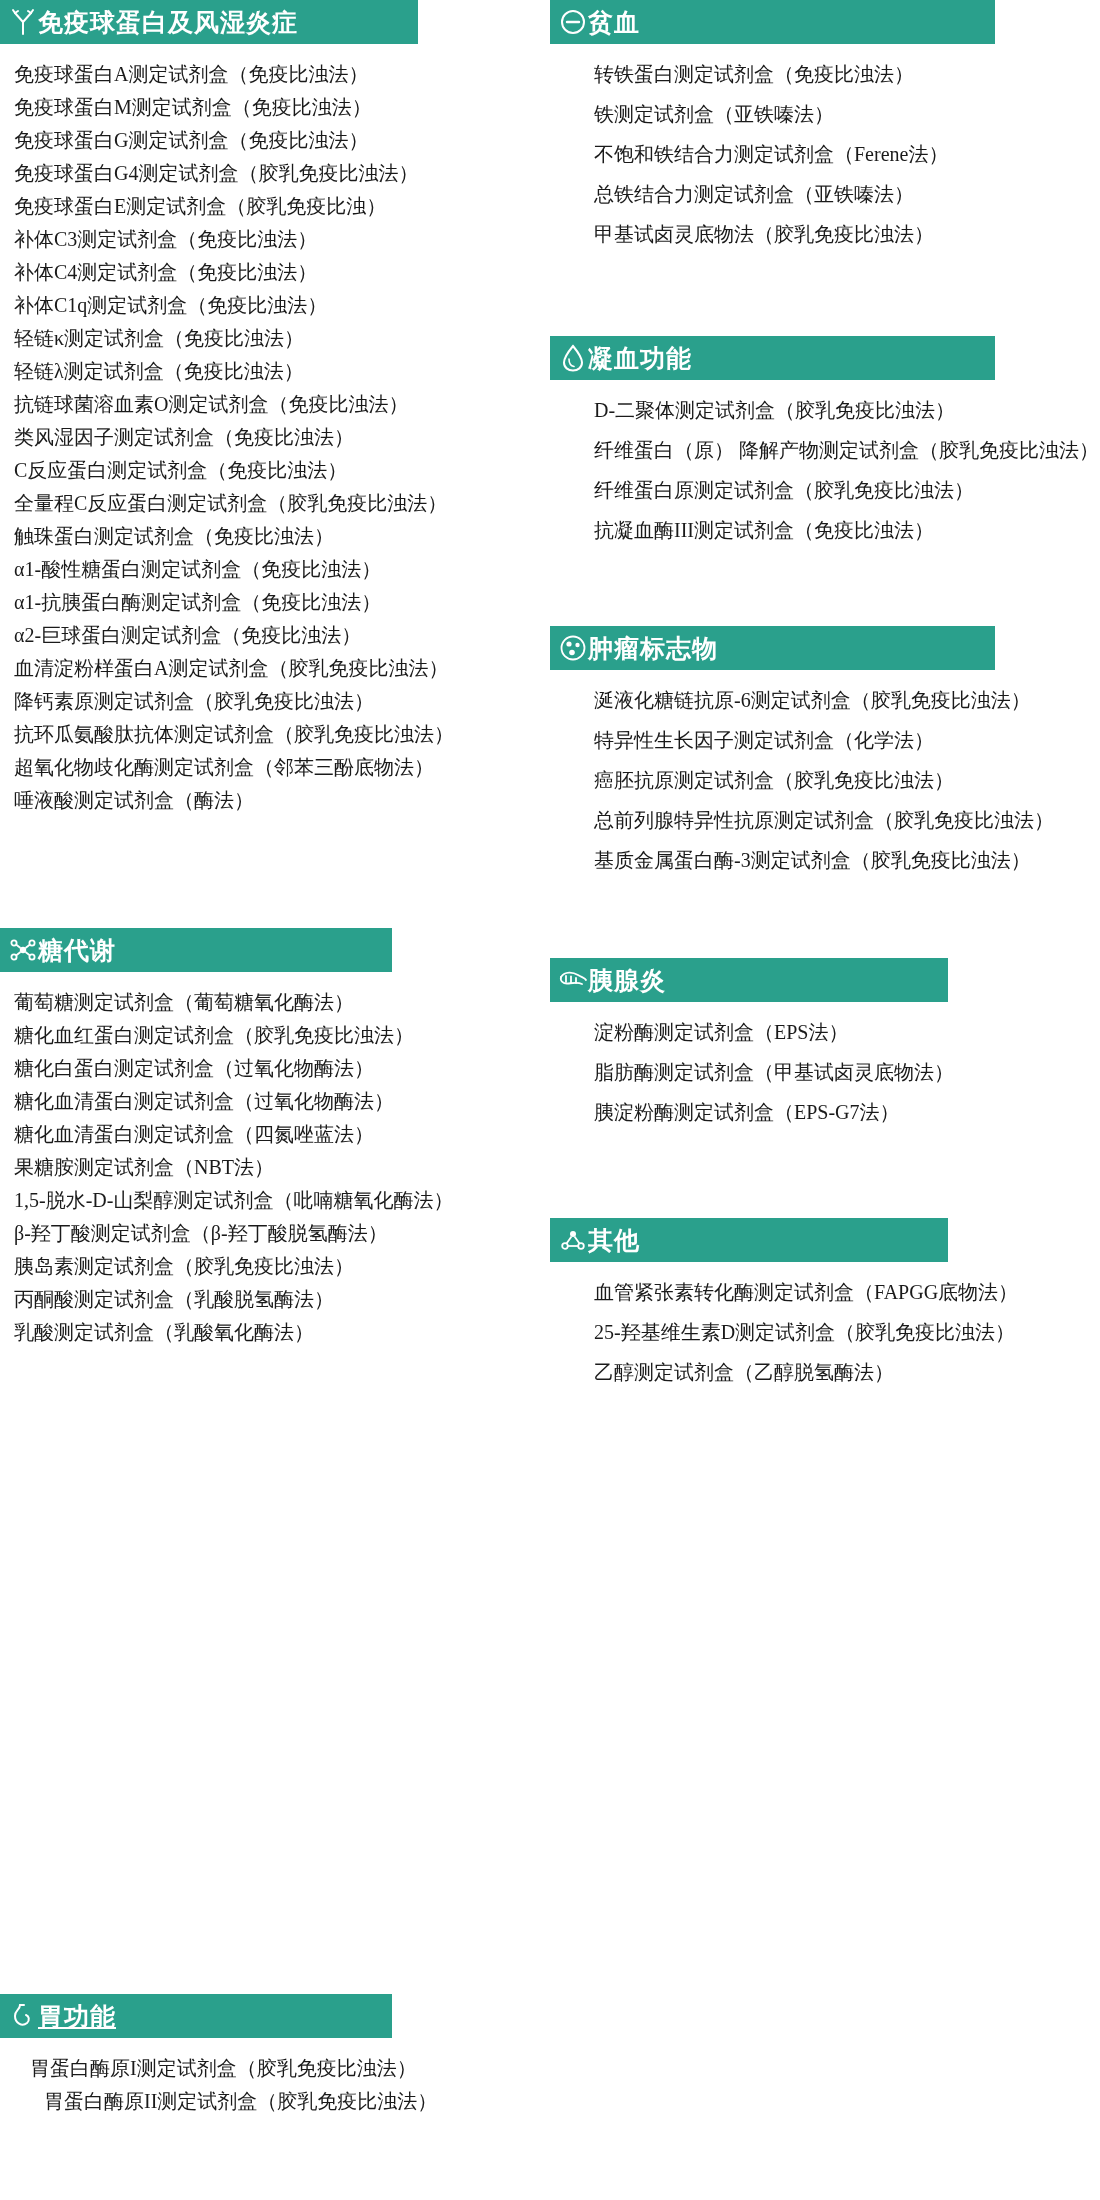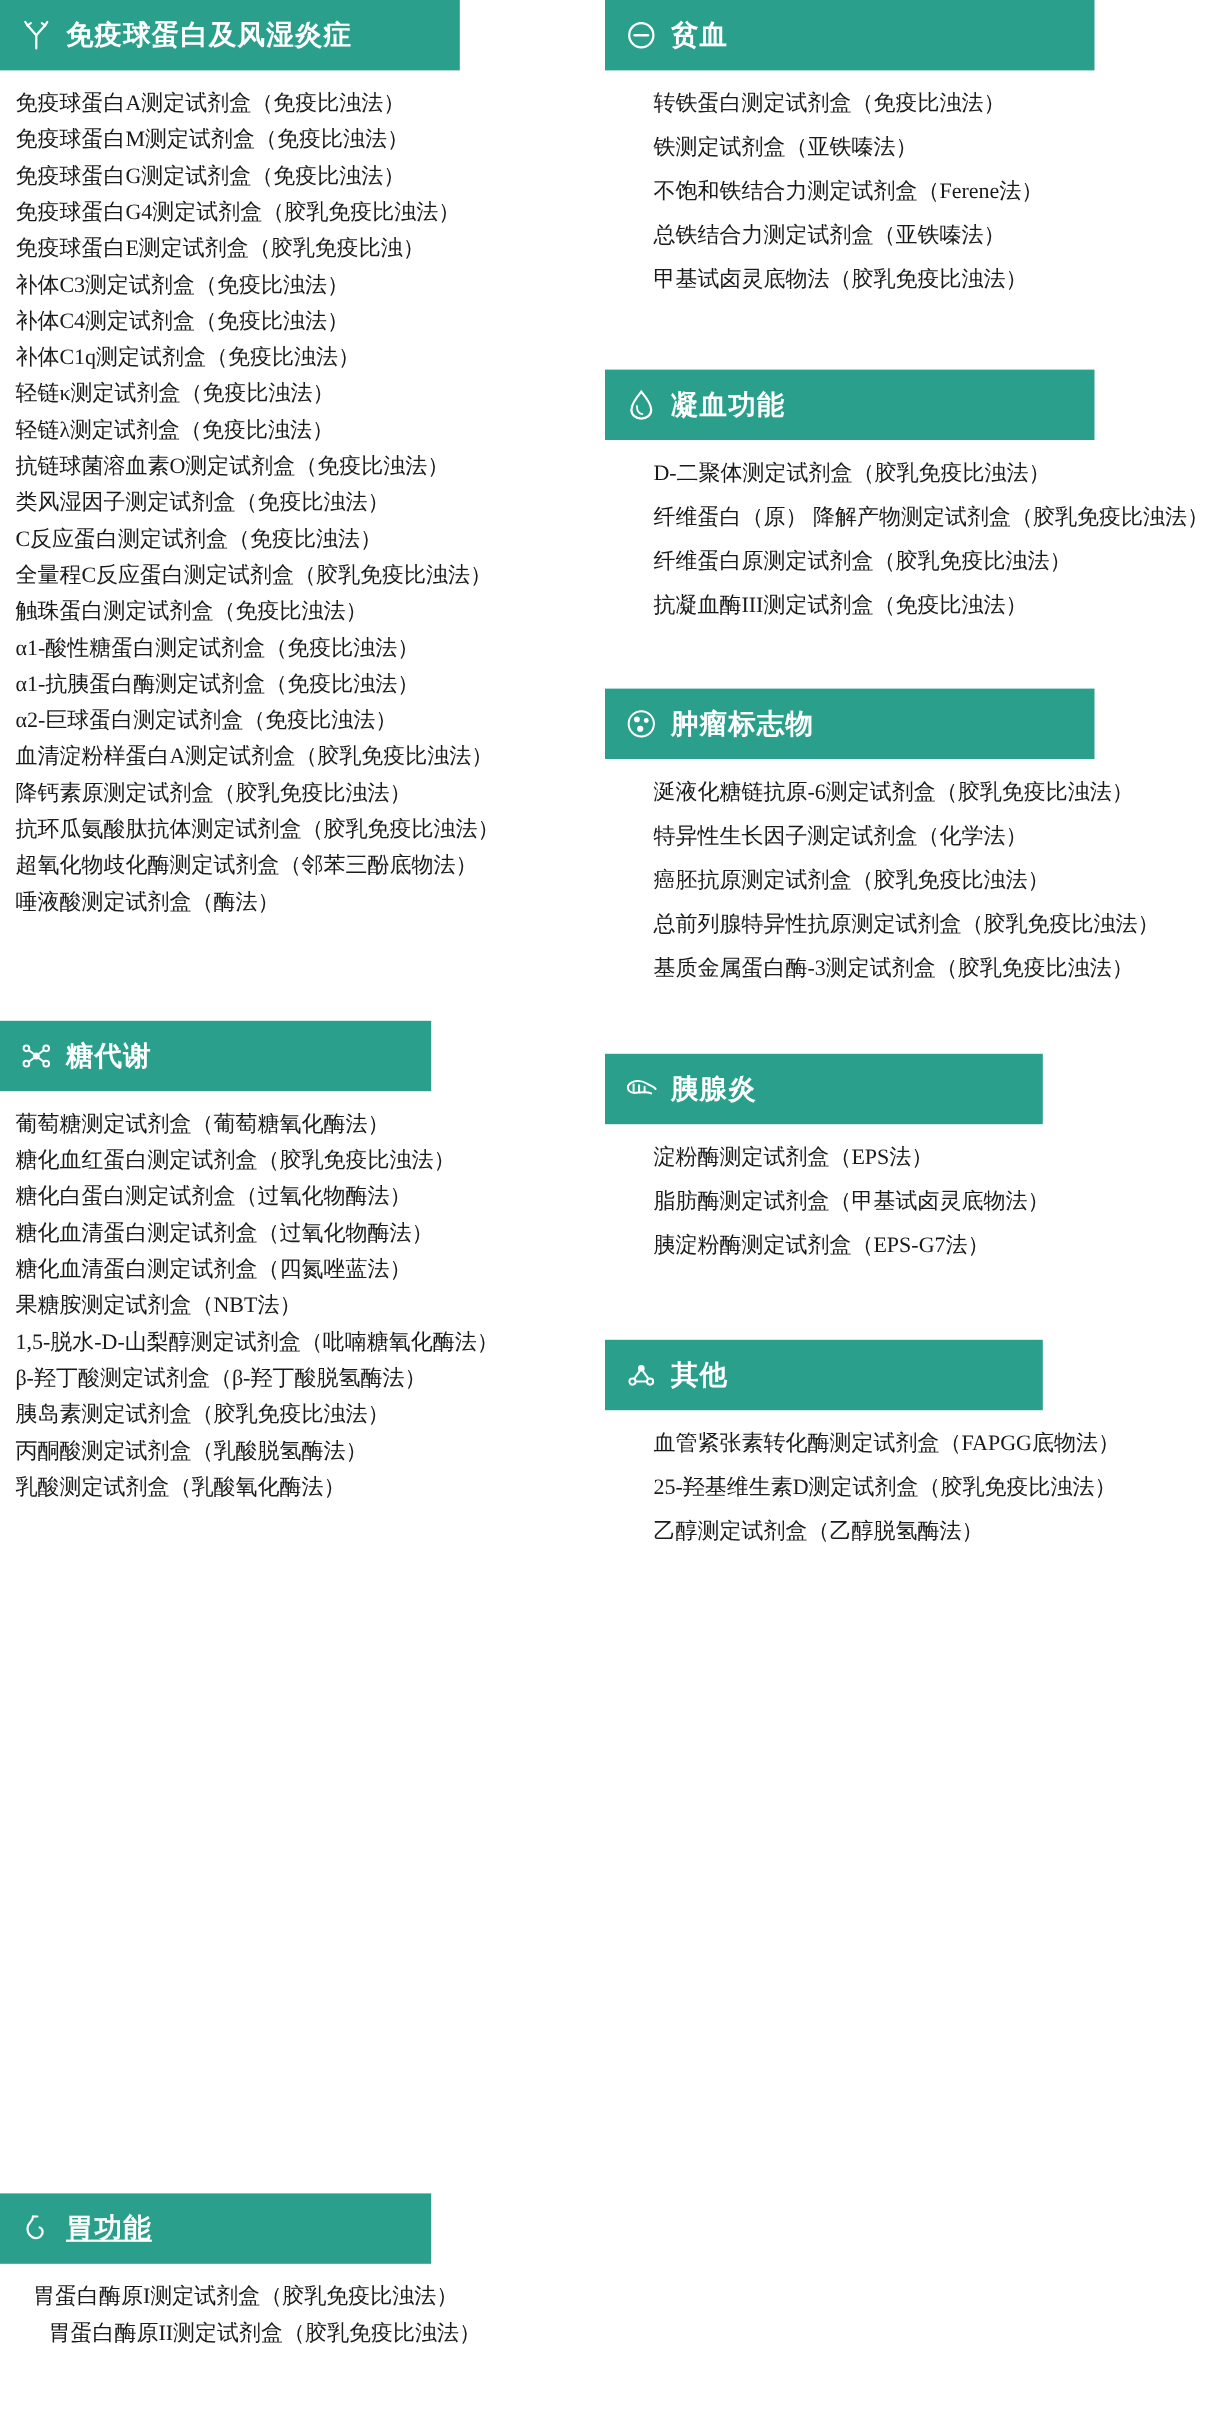--- a/index.html
+++ b/index.html
@@ -22,23 +22,23 @@
   .col-left { left: 0; width: 550px; }
   .col-right { left: 550px; width: 550px; }
 
   .section { margin-bottom: 0; }
 
   .sec-header {
     display: flex;
     align-items: center;
     background: #2aa08c;
     color: #ffffff;
-    height: 64px;
-    padding-left: 18px;
-    gap: 12px;
+    height: 44px;
+    padding-left: 8px;
+    gap: 0;
   }
   .sec-title {
     font-size: 25px;
     font-weight: bold;
     letter-spacing: 1px;
     line-height: 1;
     font-family: "Liberation Serif", "DejaVu Serif", serif;
   }
   .sec-icon {
     width: 30px;

